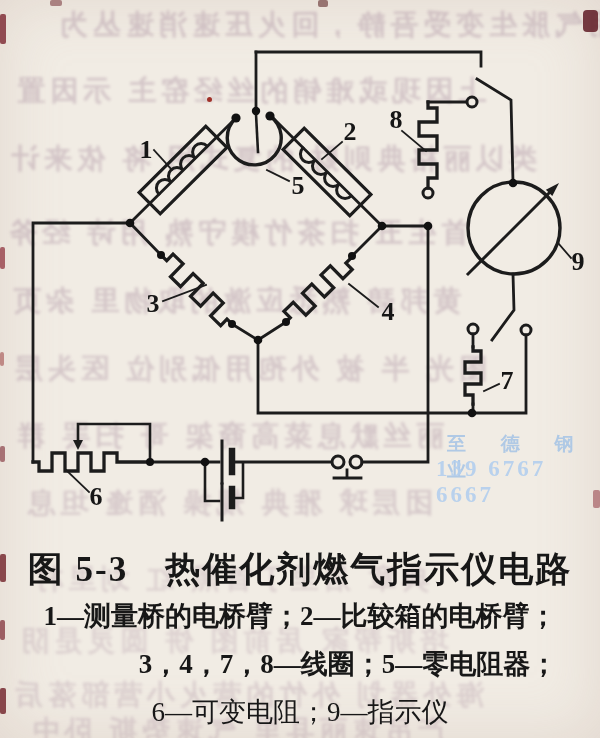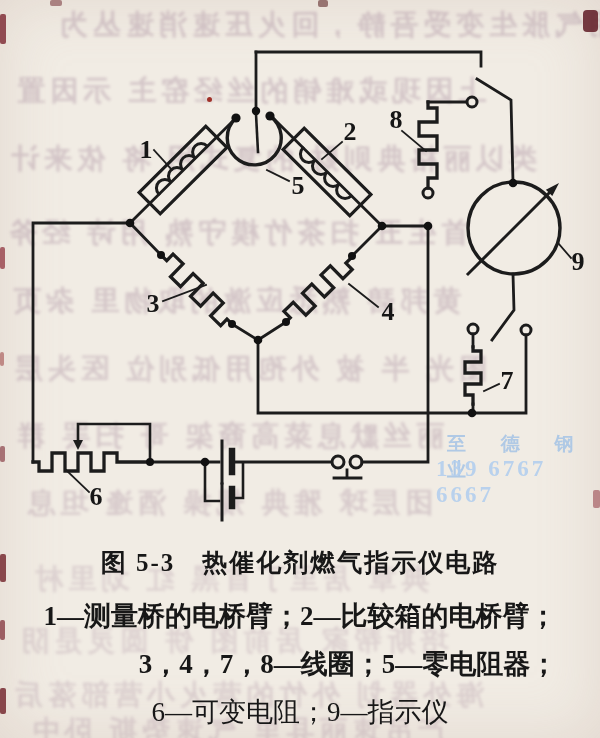--- a/index.html
+++ b/index.html
@@ -38,21 +38,21 @@
   .br10{top:676px;left:10px;opacity:.24;}
   .br11{top:712px;left:26px;opacity:.24;}
 
   svg.circuit{position:absolute;left:0;top:0;}
   svg.circuit text{
     font-family:"Liberation Serif", serif;
     font-size:26px;font-weight:600;fill:#161616;
   }
 
   .caption{position:absolute;left:0;width:600px;text-align:center;color:#171717;white-space:nowrap;}
-  .cap-title{top:546px;font-size:25px;font-weight:700;letter-spacing:2px;}
+  .cap-title{top:546px;font-size:35px;font-weight:700;letter-spacing:2px;}
   .cap-line1{top:598px;font-size:27px;font-weight:700;text-align:center;}
   .cap-line2{top:646px;font-size:27px;font-weight:700;margin-left:48px;}
   .cap-line3{top:694px;font-size:27px;font-weight:400;}
 
   .wm{position:absolute;font-family:Liberation Serif, serif;pointer-events:none;}
   .wm-company{left:447px;top:431px;font-size:19px;letter-spacing:15px;color:#a9c6e6;font-weight:600;opacity:.9;}
   .wm-phone{left:436px;top:456px;font-size:23px;letter-spacing:3px;color:#b3cfee;font-weight:600;opacity:.9;}
 
   .speck{position:absolute;border-radius:2px;pointer-events:none;}
   .s1{left:0;top:14px;width:6px;height:30px;background:#7a2630;opacity:.8;}

